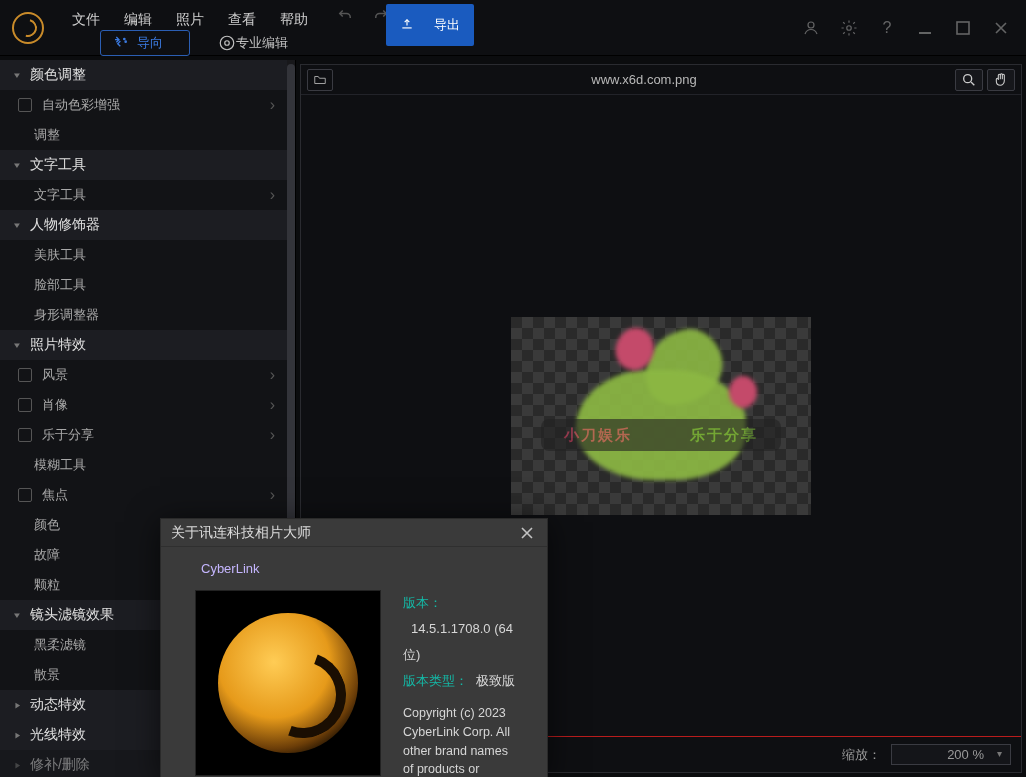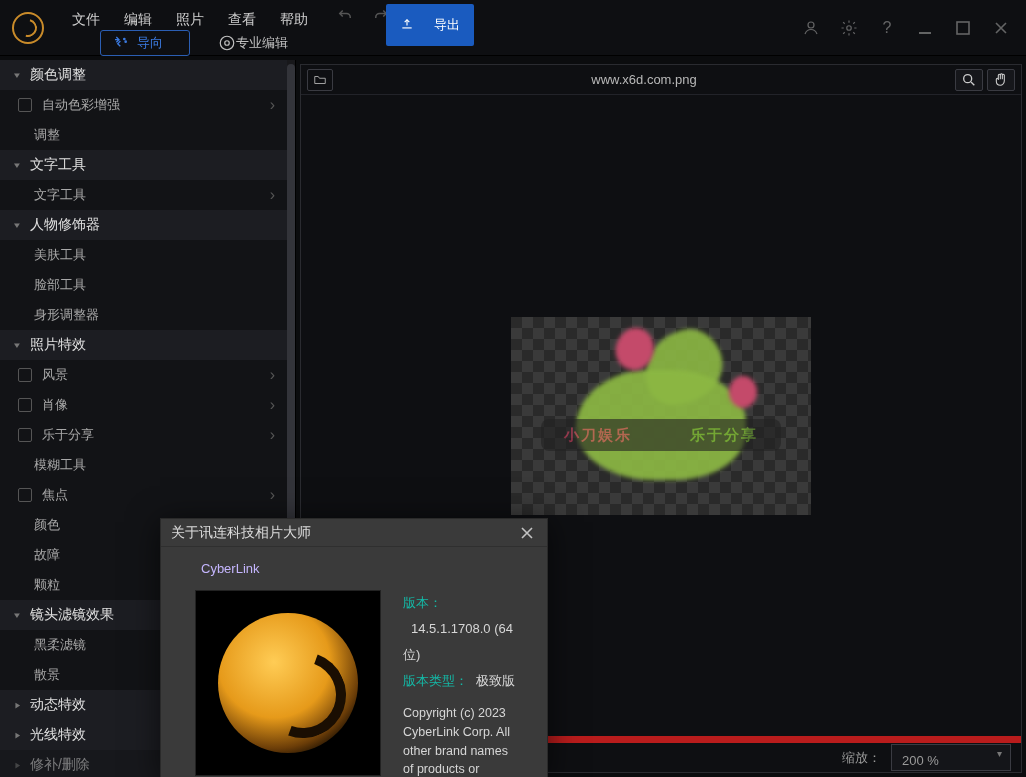--- a/index.html
+++ b/index.html
@@ -67,22 +67,22 @@
   display:flex; align-items:center; justify-content:center; position:relative; filter: blur(0.3px);
 }
 .splat { position:absolute; inset:0; }
 .splat-core { position:absolute; left:50%; top:55%; transform:translate(-50%,-50%); width:170px; height:110px; background:#8cb843; border-radius:50% 50% 48% 52% / 60% 55% 50% 55%; opacity:0.92; filter: blur(2px);}
 .splat-top { position:absolute; left:44%; top:8%; width:80px; height:70px; background:#8cb843; border-radius:60% 40% 55% 45% / 70% 55% 55% 40%; transform:rotate(-20deg); opacity:0.9; filter:blur(2px);}
 .splat-pink1 { position:absolute; left:35%; top:6%; width:38px; height:42px; background:#c44a6a; border-radius:50% 60% 50% 55%; transform:rotate(30deg); filter:blur(2px);}
 .splat-pink2 { position:absolute; right:18%; top:30%; width:28px; height:32px; background:#c44a6a; border-radius:50%; filter:blur(2px);}
 .splat-band { position:absolute; left:10%; right:10%; top:52%; height:32px; background:linear-gradient(#222,#222); opacity:0.6; border-radius:8px; display:flex; align-items:center; justify-content:space-around; color:#b06; font-weight:bold; letter-spacing:2px; filter:blur(0.5px);gap:12px;}
 .splat-band span.r{ color:#d13a5b; font-size:15px;} .splat-band span.g{ color:#6aa32c; font-size:15px;}
 
-.canvas-footer { height:36px; border-top:7px solid #b91c1c; display:flex; align-items:center; justify-content:flex-end; padding:0 10px; gap:10px; color:#9a9a9a; }
-.zoom-box { border:1px solid #3a3b42; padding:8px 26px 2px 10px; min-width:120px; position:relative; background:#141519; }
+.canvas-footer { height:36px; border-top:1px solid #b91c1c; display:flex; align-items:center; justify-content:flex-end; padding:0 10px; gap:10px; color:#9a9a9a; }
+.zoom-box { border:1px solid #3a3b42; padding:2px 26px 2px 10px; min-width:120px; position:relative; background:#141519;text-align:right; }
 .zoom-box::after { content:"▾"; position:absolute; right:8px; top:3px; color:#777; font-size:10px; }
 
 
 .about { position:absolute; left:160px; top:518px; width:388px; height:260px; background:#3a3a3a; box-shadow:0 4px 30px rgba(0,0,0,0.6); border:1px solid #2a2a2a; color:#dcdcdc; }
 .about-title { height:28px; display:flex; align-items:center; justify-content:space-between; padding:0 10px; font-size:14px; border-bottom:1px solid #2f2f2f; }
 .about-close { width:20px; height:20px; display:flex; align-items:center; justify-content:center; opacity:0.85; }
 .about-body { padding: 8px 26px 0 34px; }
 .brand-small { font-size:13px; color:#c4b5fd; margin-left:6px; margin-top:6px;}
 .brand-big { font-size:42px; font-weight:300; letter-spacing:1px; line-height:1; color:#fff;}
 .about-row { display:flex; gap:22px; margin-top:14px; }

